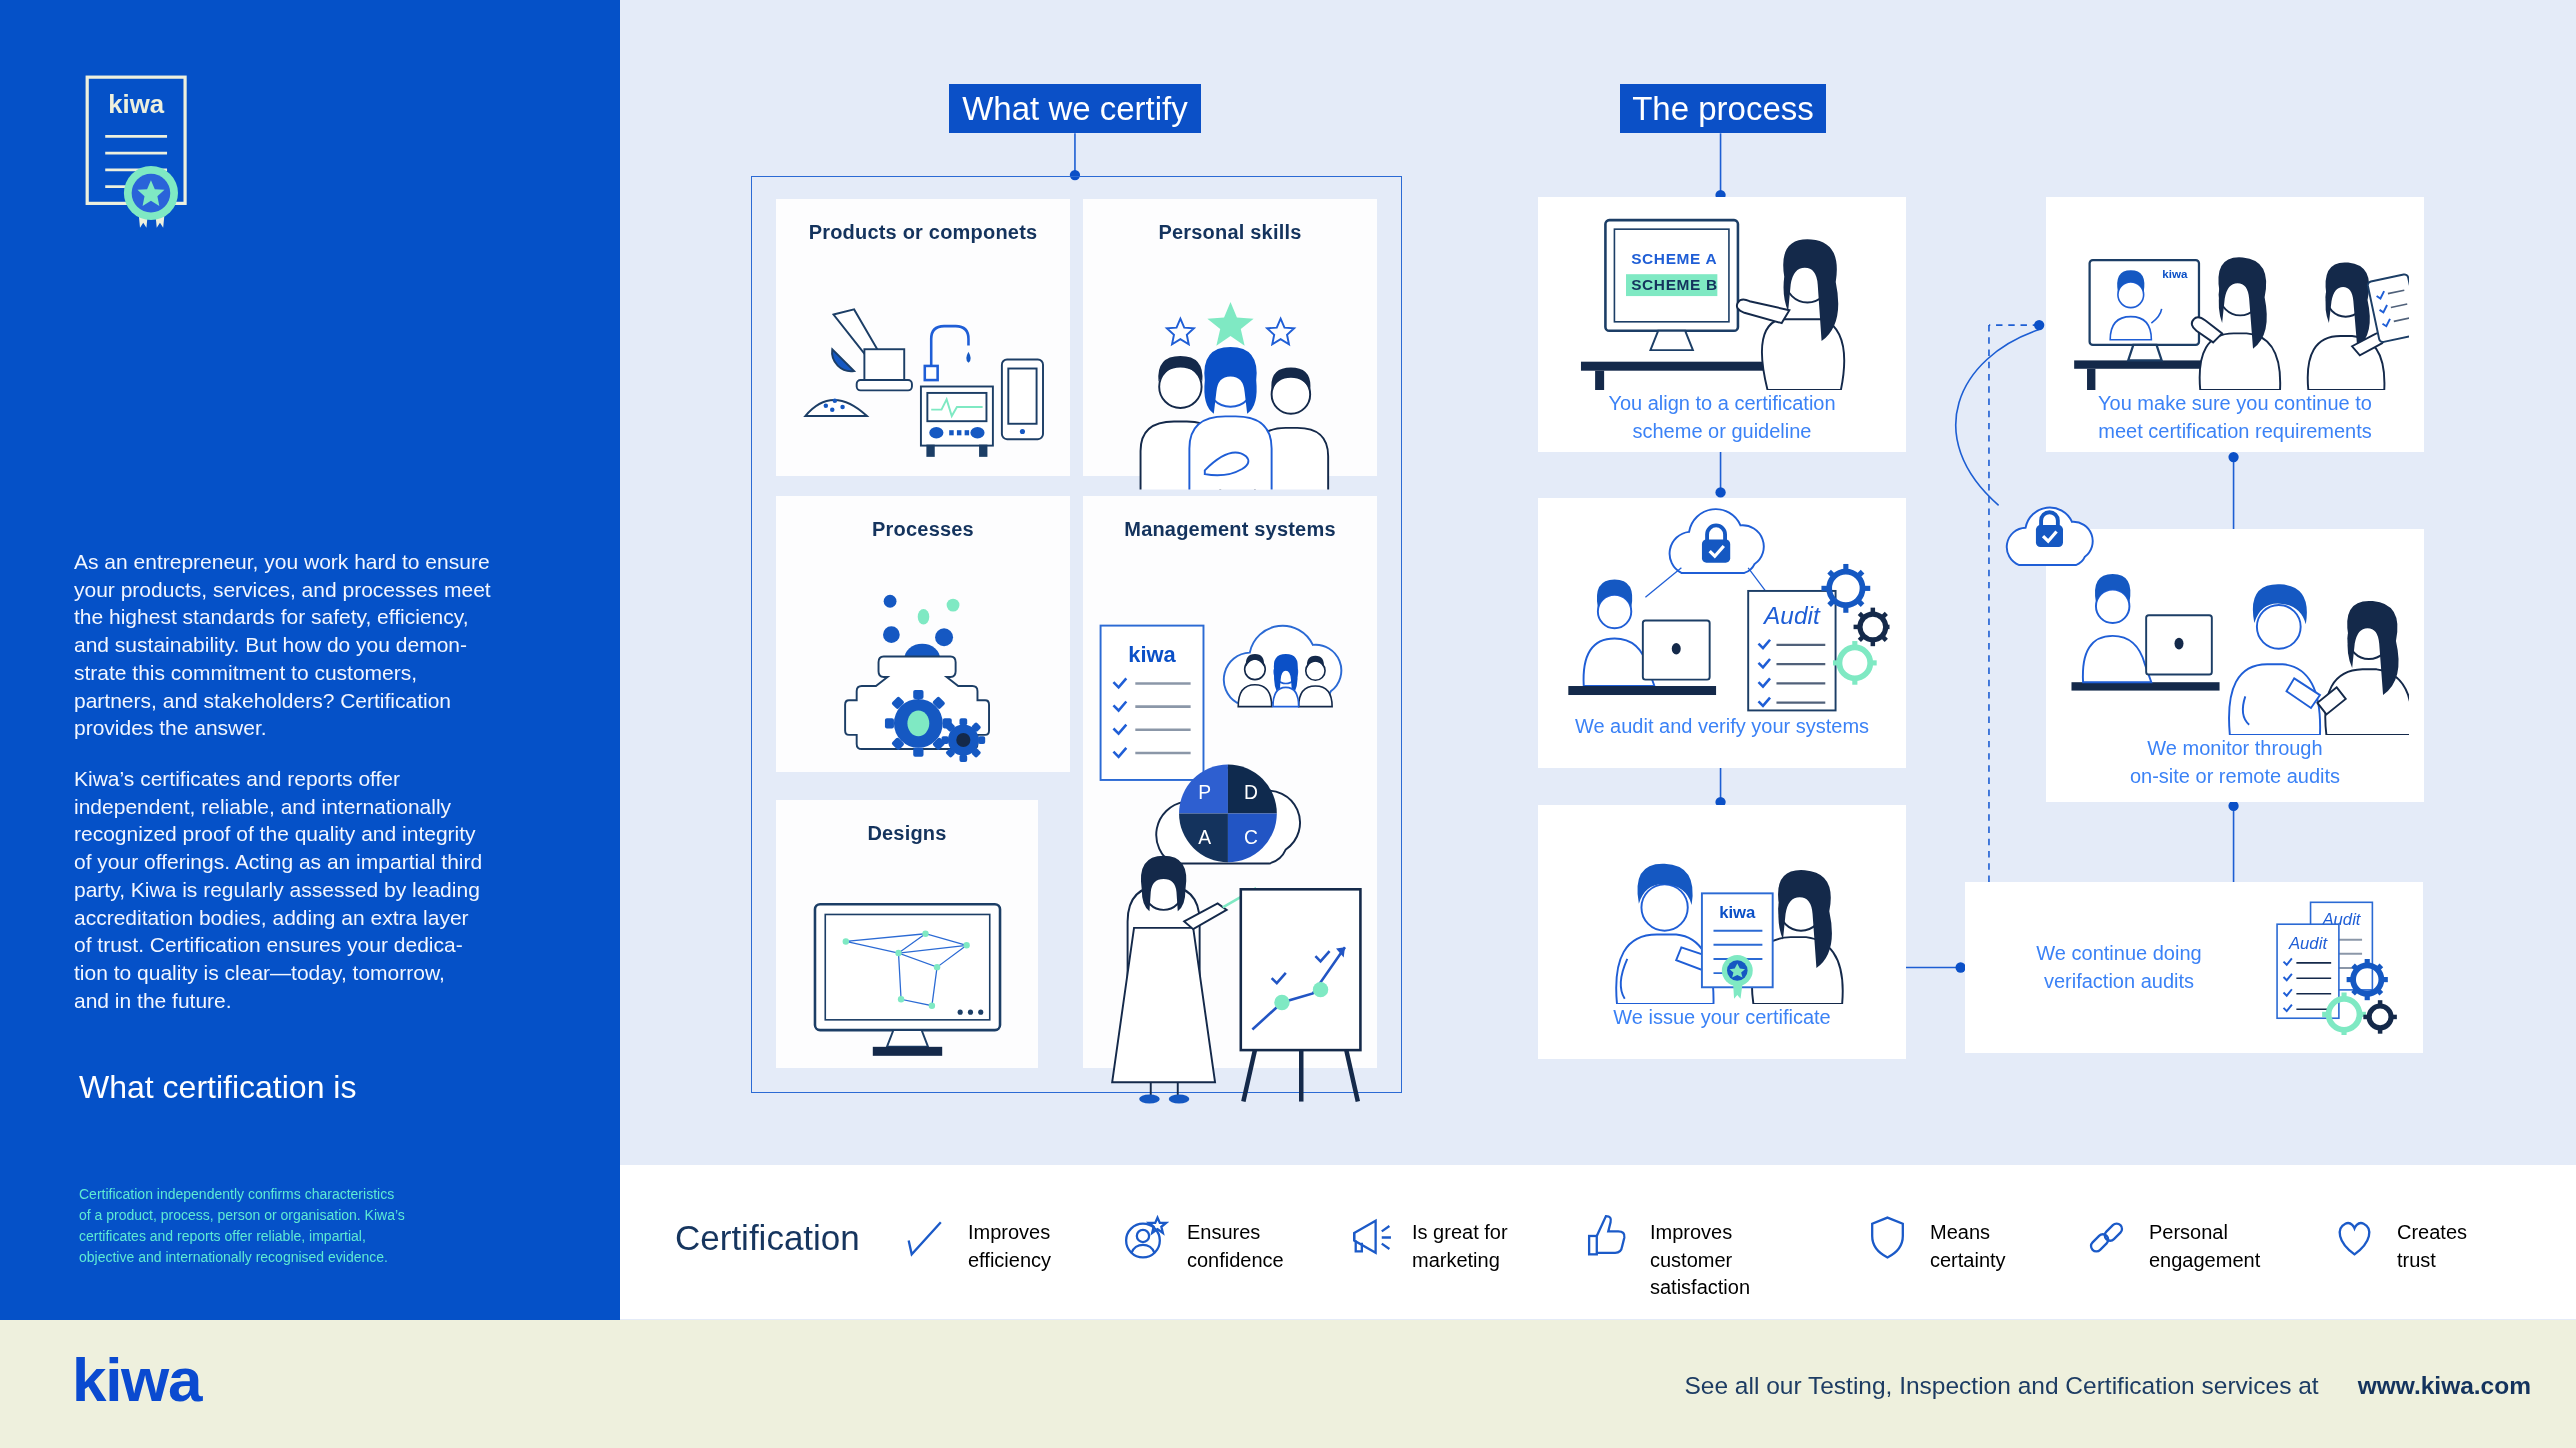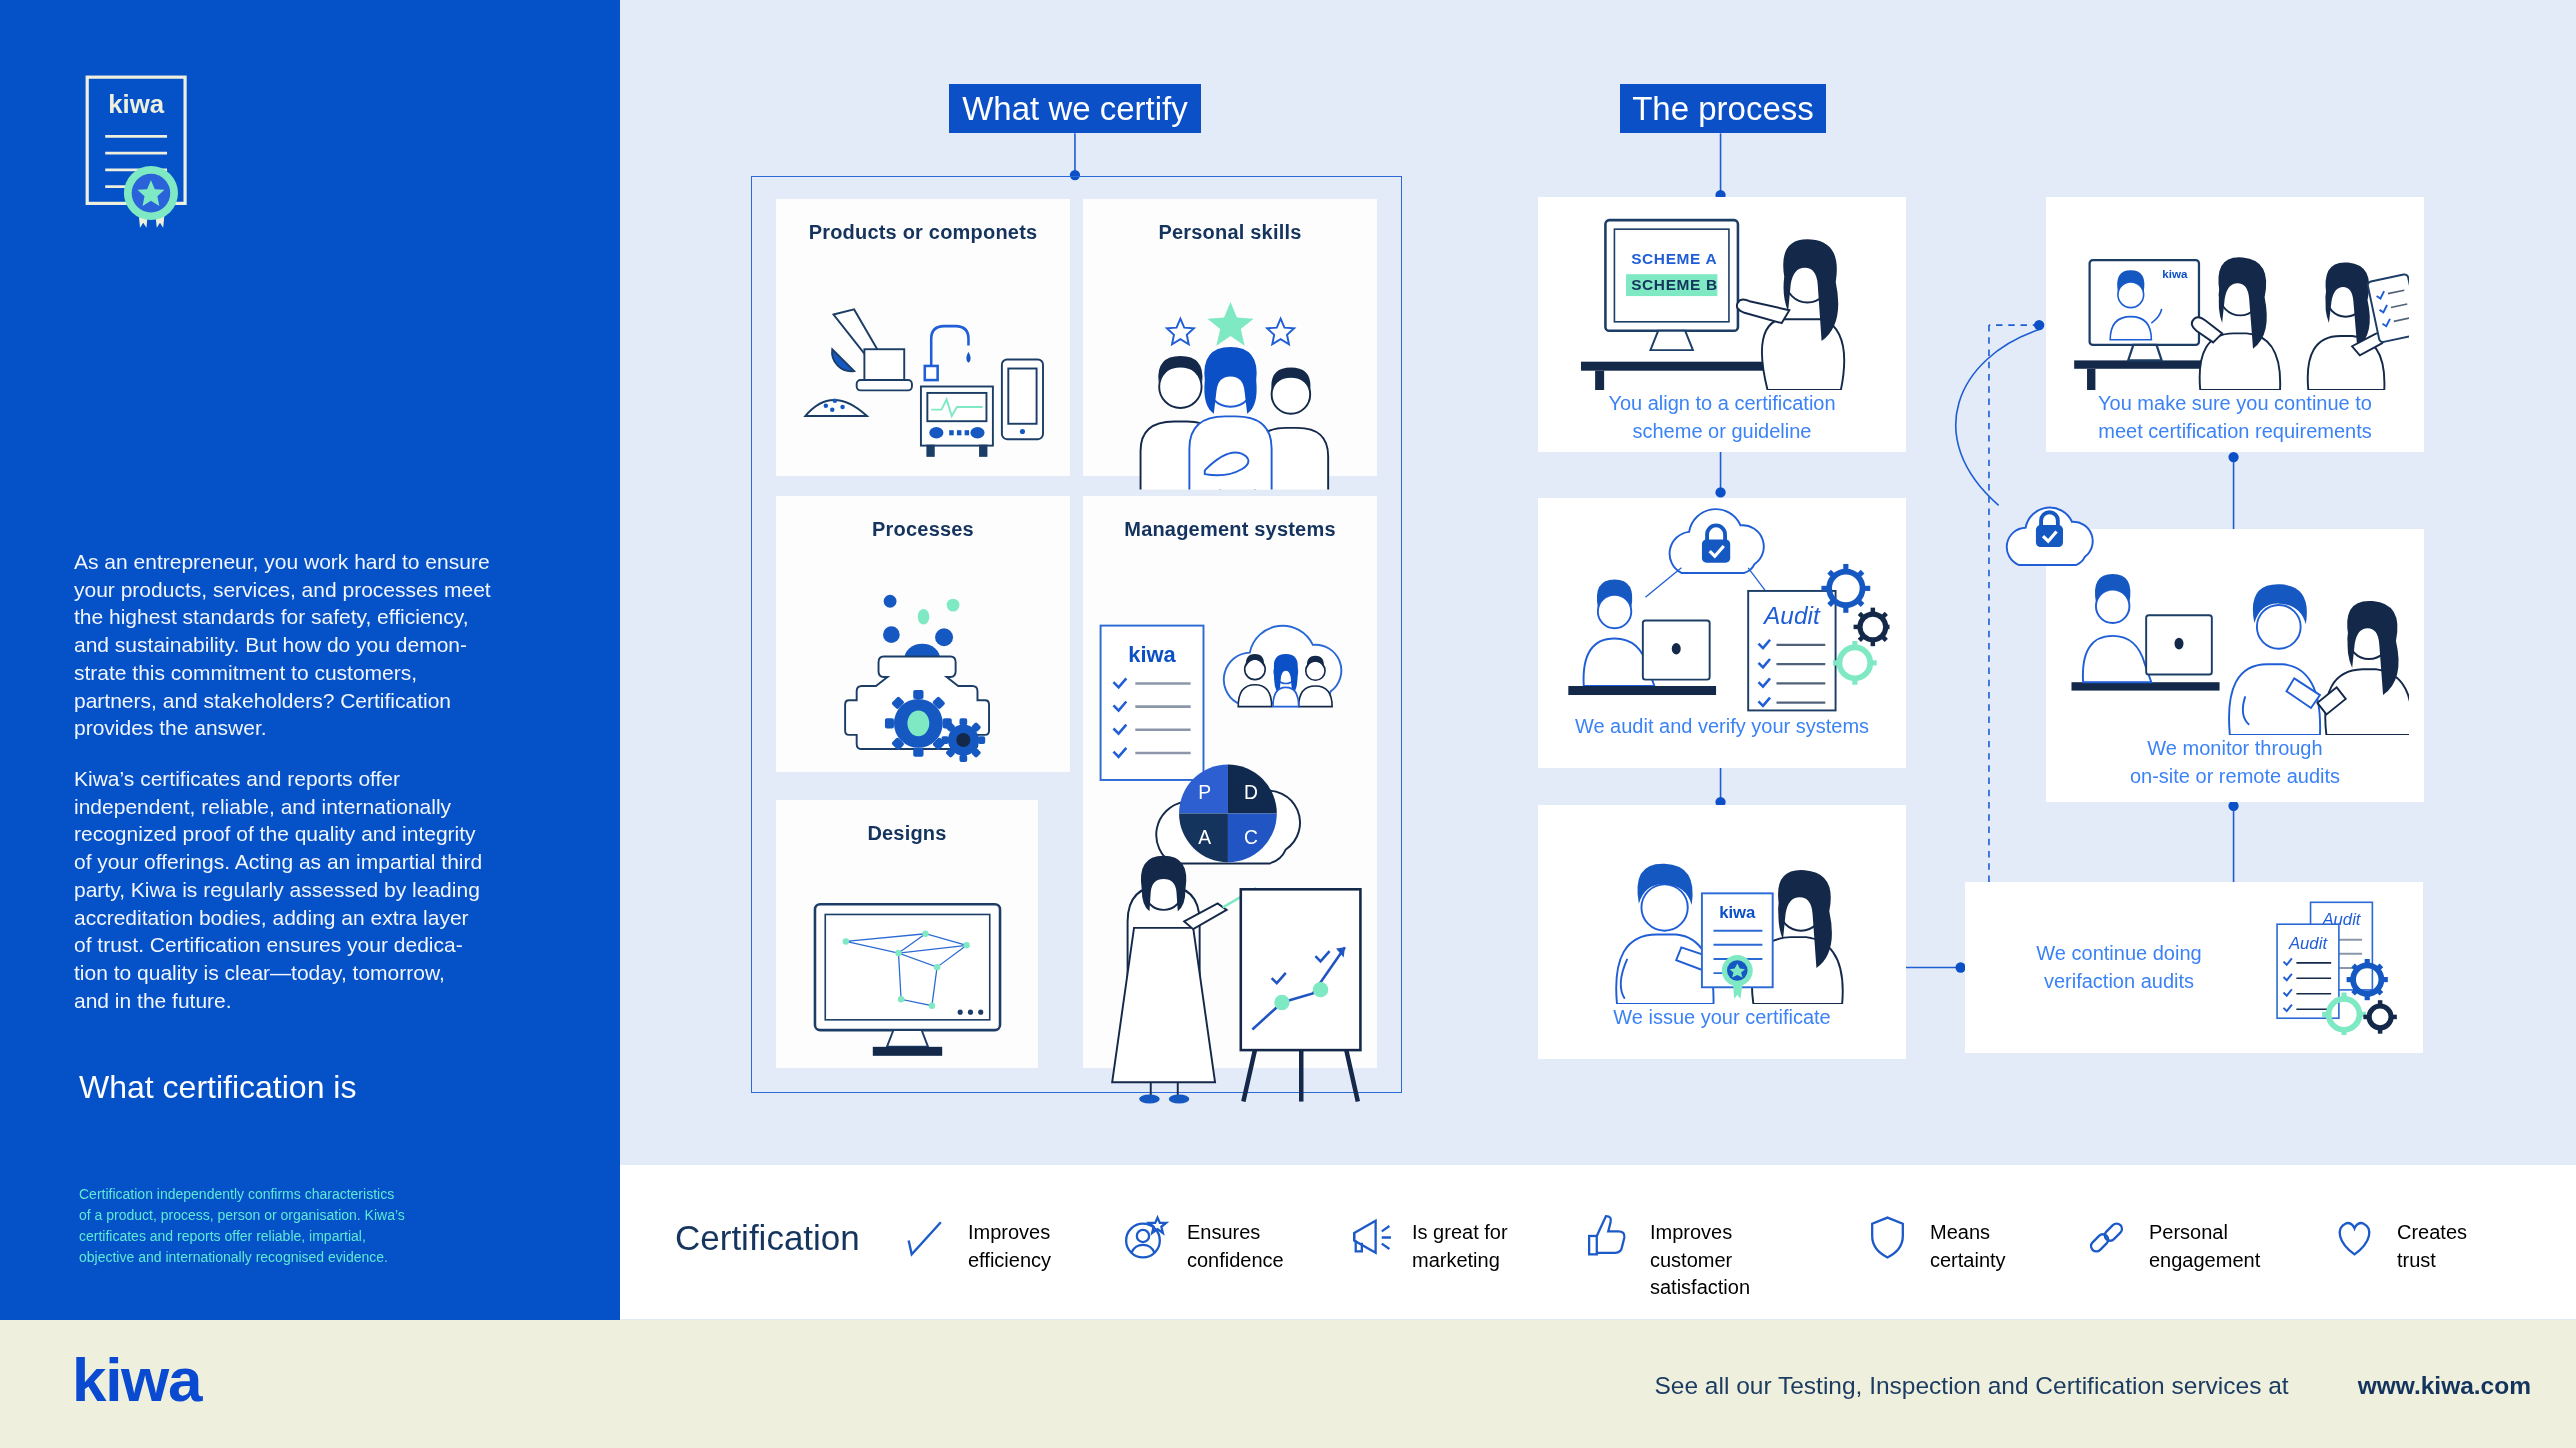--- a/index.html
+++ b/index.html
@@ -58,21 +58,21 @@
 
   
   #benefit-label{position:absolute;left:675px;top:1218px;font-size:35px;color:#16355e;font-weight:400;}
   .benefit{position:absolute;top:1213px;display:flex;align-items:flex-start;}
   .benefit svg{flex:0 0 auto;}
   .benefit-text{margin-left:18px;font-size:20px;line-height:1.38;color:#000000;margin-top:6px;}
 
   
   #footer-logo{position:absolute;left:72px;top:1344px;font-size:62px;font-weight:700;color:#0a4ad0;
                letter-spacing:-1.3px;}
-  #footer-right{position:absolute;right:45px;top:1372px;display:flex;align-items:baseline;gap:69px;}
+  #footer-right{position:absolute;right:45px;top:1372px;display:flex;align-items:baseline;gap:39px;}
   #footer-text{font-size:24.5px;color:#1d3c63;}
   #footer-url{font-size:24.5px;font-weight:700;color:#14335d;}
 
   svg text{font-family:"Liberation Sans","DejaVu Sans",sans-serif;}
 </style>
 </head>
 <body>
 
 <div id="page">
 

